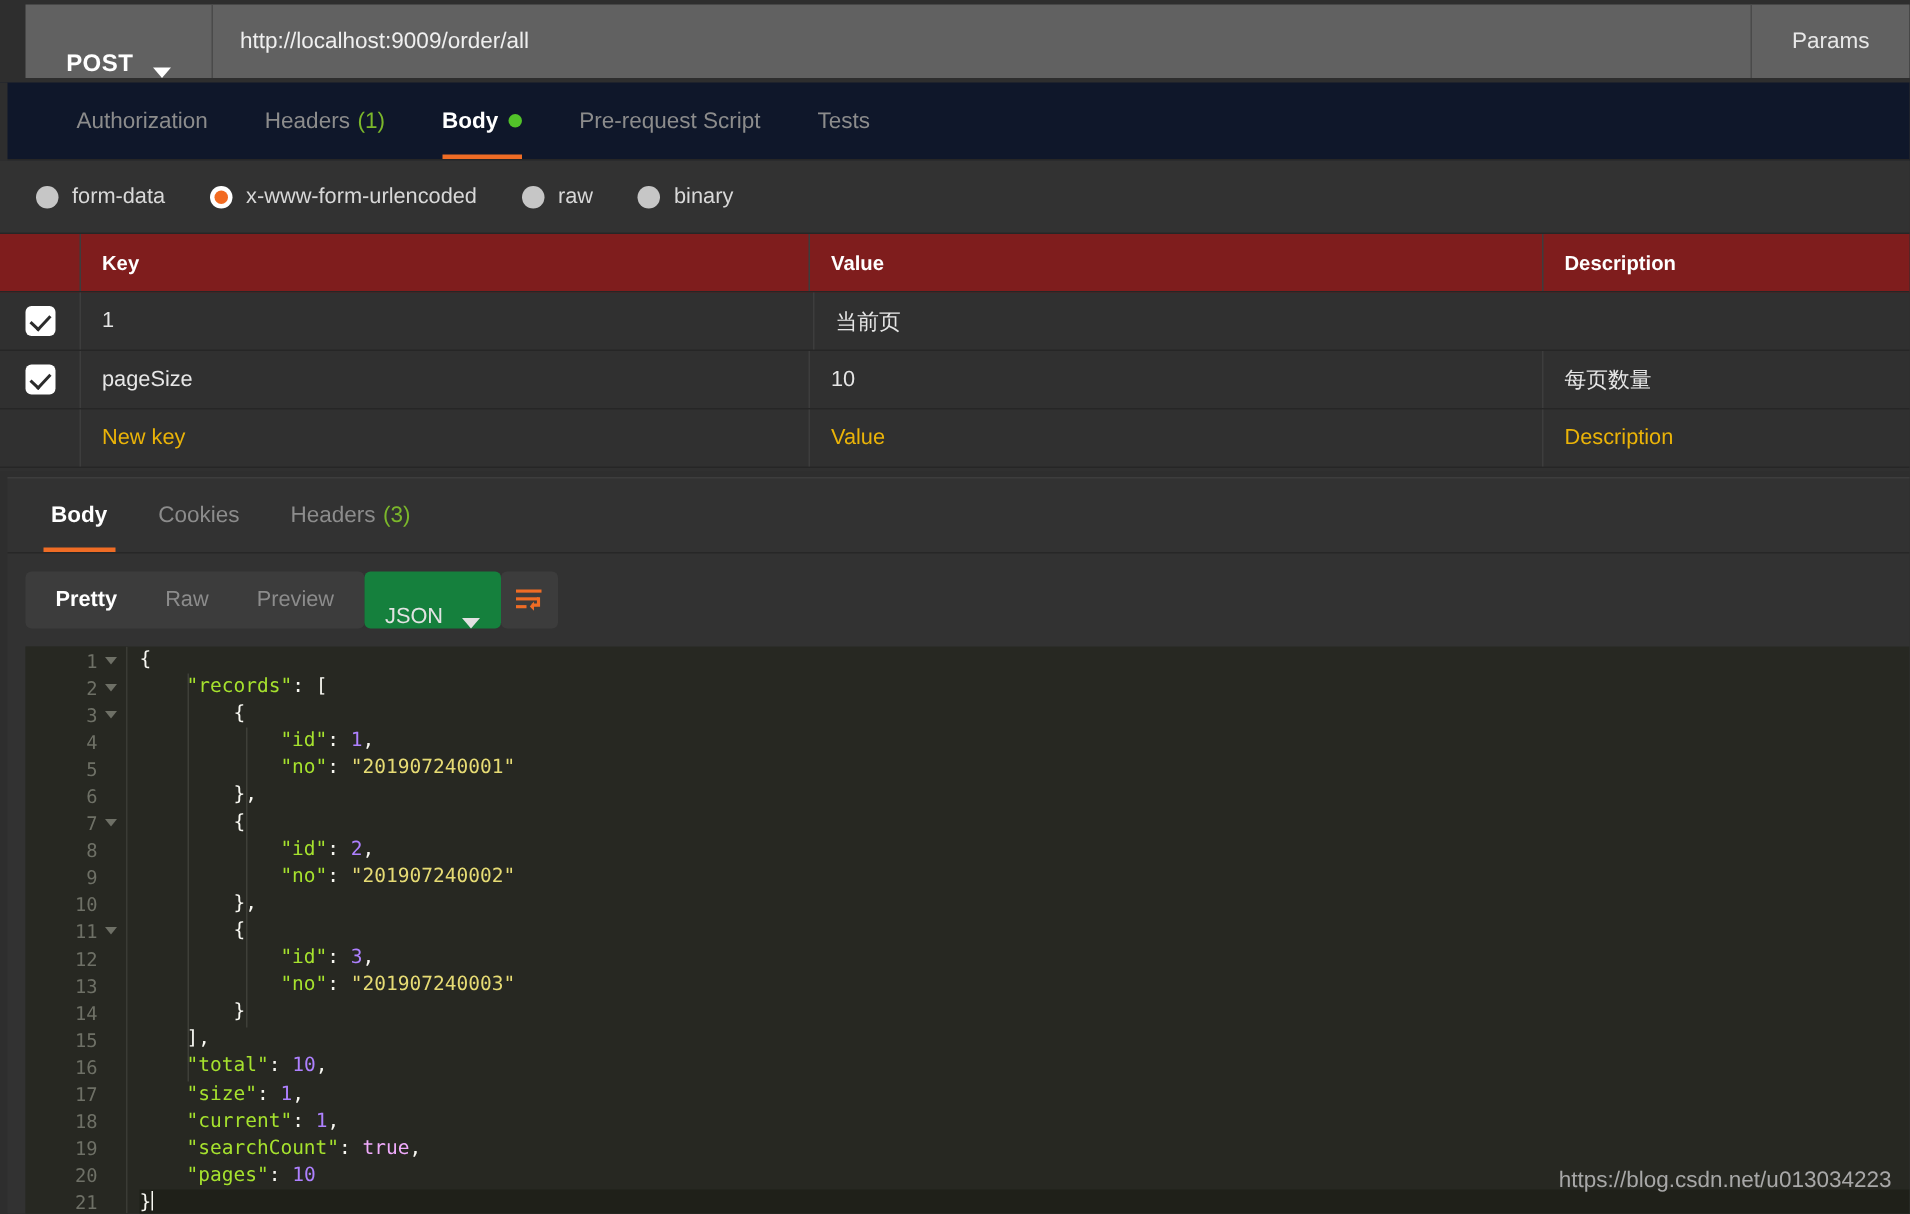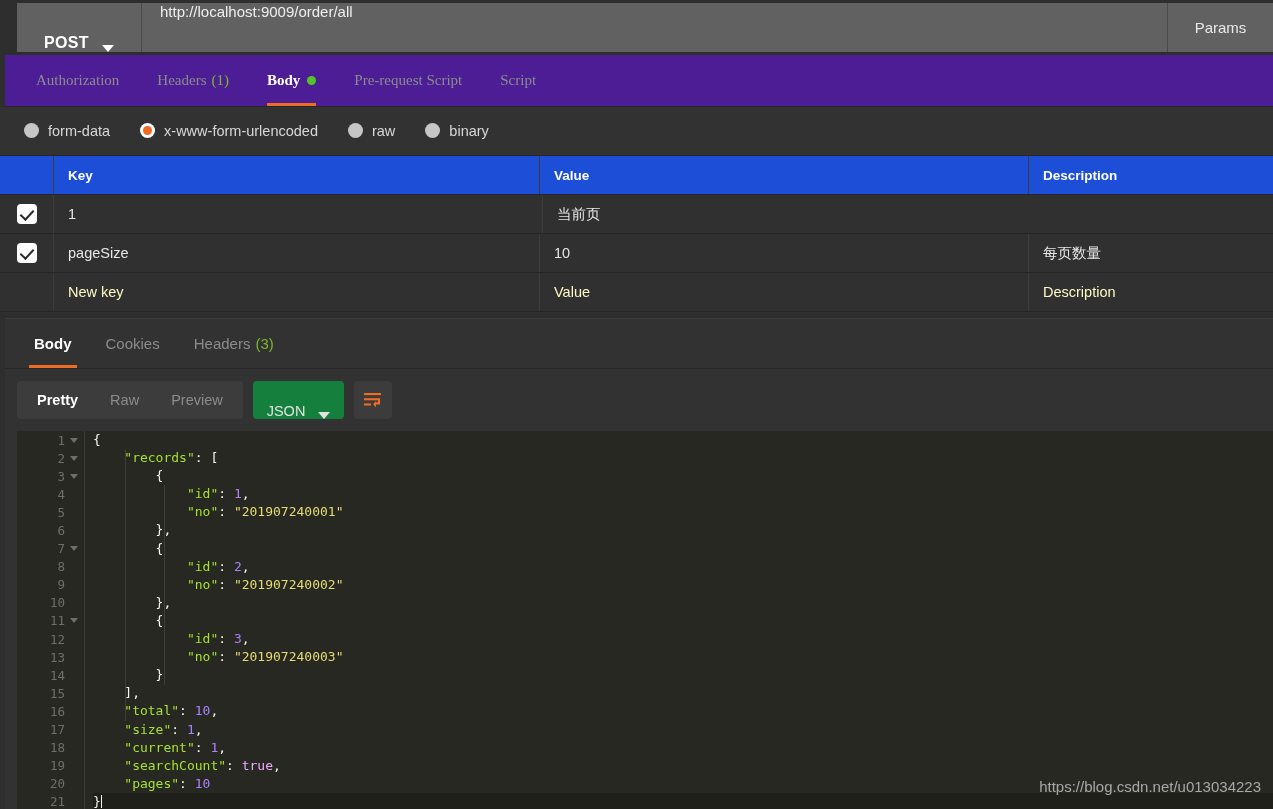--- a/index.html
+++ b/index.html
@@ -23,34 +23,34 @@
     width: 125px; border-right: 1px solid #4a4a4a;
     display: flex; align-items: flex-end; justify-content: center; gap: 13px;
     cursor: pointer;
   }
   .method-label { color: #ffffff; font-size: 16px; font-weight: bold; letter-spacing: .3px; }
   .chev {
     width: 0; height: 0; border-left: 6px solid transparent;
     border-right: 6px solid transparent; border-top: 7px solid #ffffff;
   }
   .url-field {
-    flex: 1; display: flex; align-items: flex-start; padding-left: 18px;
+    flex: 1; display: flex; align-items: center; padding-left: 18px;
     color: #efefef; font-size: 15px; cursor: text;
     border-right: 1px solid #4a4a4a;
   }
   .params-btn {
     width: 105px; display: flex; align-items: center; justify-content: center;
     color: #e8e8e8; font-size: 15px; cursor: pointer;
   }
 
   
   .req-tabs {
     position: absolute; left: 0; top: 55px; width: 1273px; height: 52px;
-    background: #4c1d95; border-bottom: 1px solid #262626;
-    display: flex; align-items: flex-end; padding-left: 17px; font-family: Liberation Serif, serif;
+    background: #0f172a; border-bottom: 1px solid #262626;
+    display: flex; align-items: flex-end; padding-left: 32px;
   }
   .req-tabs::before {
     content: ""; position: absolute; left: 0; top: 0; width: 5px; height: 52px;
     background: #2e2e2e;
   }
   .rtab {
     position: relative; height: 52px; display: flex; align-items: center;
     padding: 0 19px; color: #8c8c8c; font-size: 15px; cursor: pointer;
     white-space: nowrap;
   }
@@ -65,51 +65,51 @@
     background: #52c329; margin-left: 7px;
   }
 
   
   .bodytypes {
     position: absolute; left: 0; top: 107px; width: 1273px; height: 49px;
     background: #323232; border-bottom: 1px solid #262626;
     display: flex; align-items: center; padding-left: 24px;
   }
   .radio-item {
-    display: flex; margin-right: 30px; cursor: pointer;
+    display: flex; align-items: center; margin-right: 30px; cursor: pointer;
   }
   .radio {
     width: 15px; height: 15px; border-radius: 50%; background: #c6c6c6;
     margin-right: 9px; flex-shrink: 0; position: relative;
   }
   .radio.sel { background: #ffffff; }
   .radio.sel::after {
     content: ""; position: absolute; left: 3px; top: 3px;
     width: 9px; height: 9px; border-radius: 50%; background: #f26a21;
   }
   .radio-label { color: #d8d8d8; font-size: 14.5px; white-space: nowrap; }
 
   
   .ptable {
     position: absolute; left: 0; top: 156px; width: 1273px; height: 158px;
     background: #303030;
   }
   .prow { display: flex; height: 39px; border-bottom: 1px solid #262626; }
-  .prow.header { background: #1d4ed8; }
+  .prow.header { background: #7f1d1d; }
   .pcell {
     display: flex; align-items: center; height: 100%;
     border-right: 1px solid #3d3d3d; overflow: hidden;
   }
   .c-check { width: 54px; justify-content: center; border-right: 1px solid #3d3d3d; }
   .c-key   { width: 486px; padding-left: 14px; }
   .c-val   { width: 489px; padding-left: 14px; }
   .c-desc  { width: 244px; padding-left: 14px; border-right: none; }
   .prow.header .pcell { color: #ffffff; font-size: 13.5px; font-weight: bold; }
   .prow.data .pcell  { color: #e6e6e6; font-size: 14.5px; }
-  .prow.ghost .pcell { color: #fef9c3; font-size: 14.5px; }
+  .prow.ghost .pcell { color: #eab308; font-size: 14.5px; }
   .cb {
     width: 20px; height: 20px; border-radius: 4px; background: #ffffff;
     position: relative; cursor: pointer;
   }
   .cb::after {
     content: ""; position: absolute; left: 6px; top: 3px;
     width: 6px; height: 11px; border: solid #2b2b2b;
     border-width: 0 2.6px 2.6px 0; transform: rotate(43deg);
   }
 
@@ -134,21 +134,21 @@
   }
   .rstab.active { color: #ffffff; font-weight: bold; }
   .rstab.active::after {
     content: ""; position: absolute; left: 12px; right: 12px; bottom: 0;
     height: 3px; background: #ef6c25;
   }
 
   
   .viewbar {
     position: absolute; left: 0; top: 50px; width: 100%; height: 62px;
-    display: flex; align-items: center; padding-left: 12px; gap: 10px;
+    display: flex; align-items: center; padding-left: 12px; 
   }
   .seg {
     height: 38px; background: #3c3c3c; border-radius: 4px;
     display: flex; align-items: center; padding: 0 4px;
   }
   .segbtn {
     height: 30px; padding: 0 16px; display: flex; align-items: center;
     color: #8c8c8c; font-size: 14.5px; border-radius: 3px; cursor: pointer;
   }
   .segbtn.active { color: #ffffff; font-weight: bold; }
@@ -238,21 +238,21 @@
       <span class="count-green">(1)</span>
     </div>
     <div class="rtab active">
       <span>Body</span>
       <span class="dot-green"></span>
     </div>
     <div class="rtab">
       <span>Pre-request Script</span>
     </div>
     <div class="rtab">
-      <span>Script</span>
+      <span>Tests</span>
     </div>
   </div>
 
 <div class="bodytypes" id="body-types">
     <div class="radio-item">
       <span class="radio"></span>
       <span class="radio-label">form-data</span>
     </div>
     <div class="radio-item">
       <span class="radio sel"></span>

